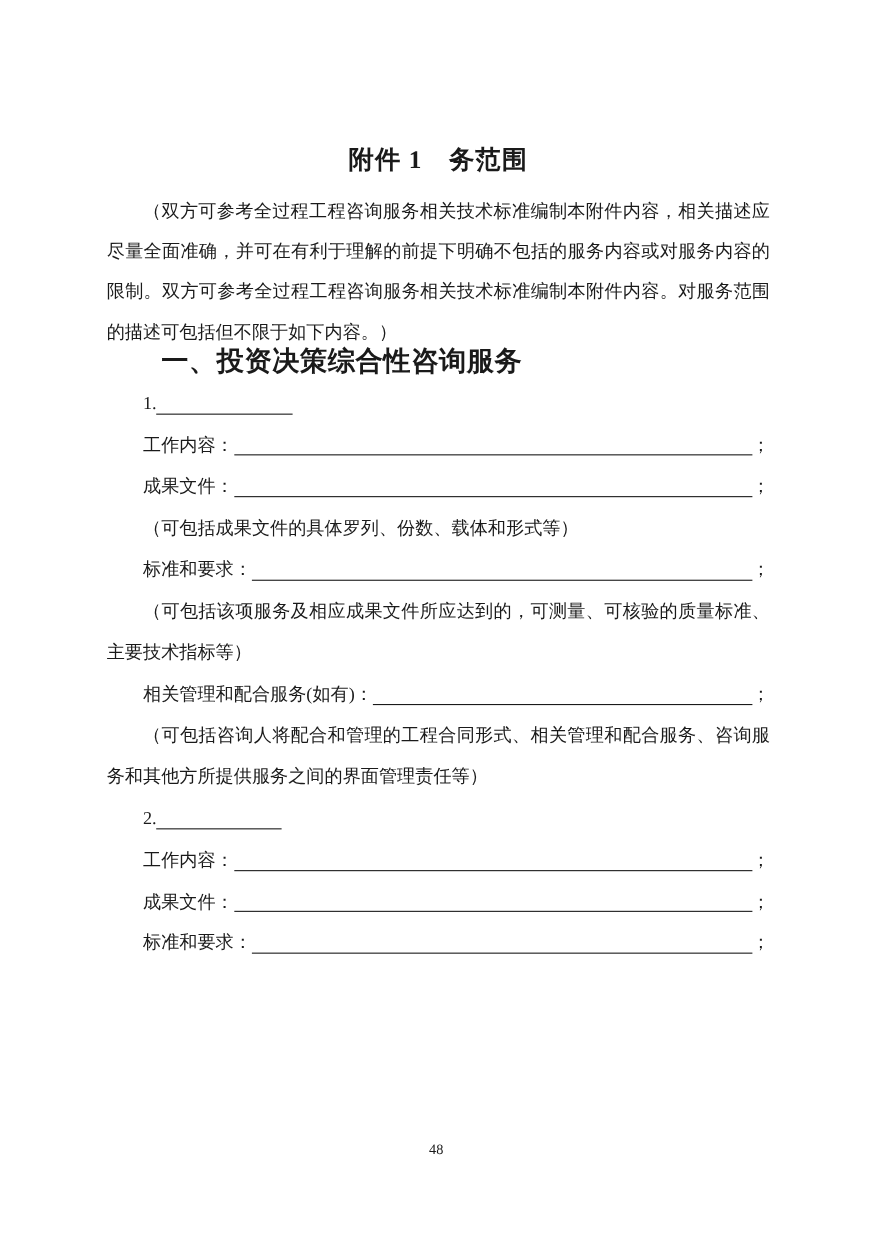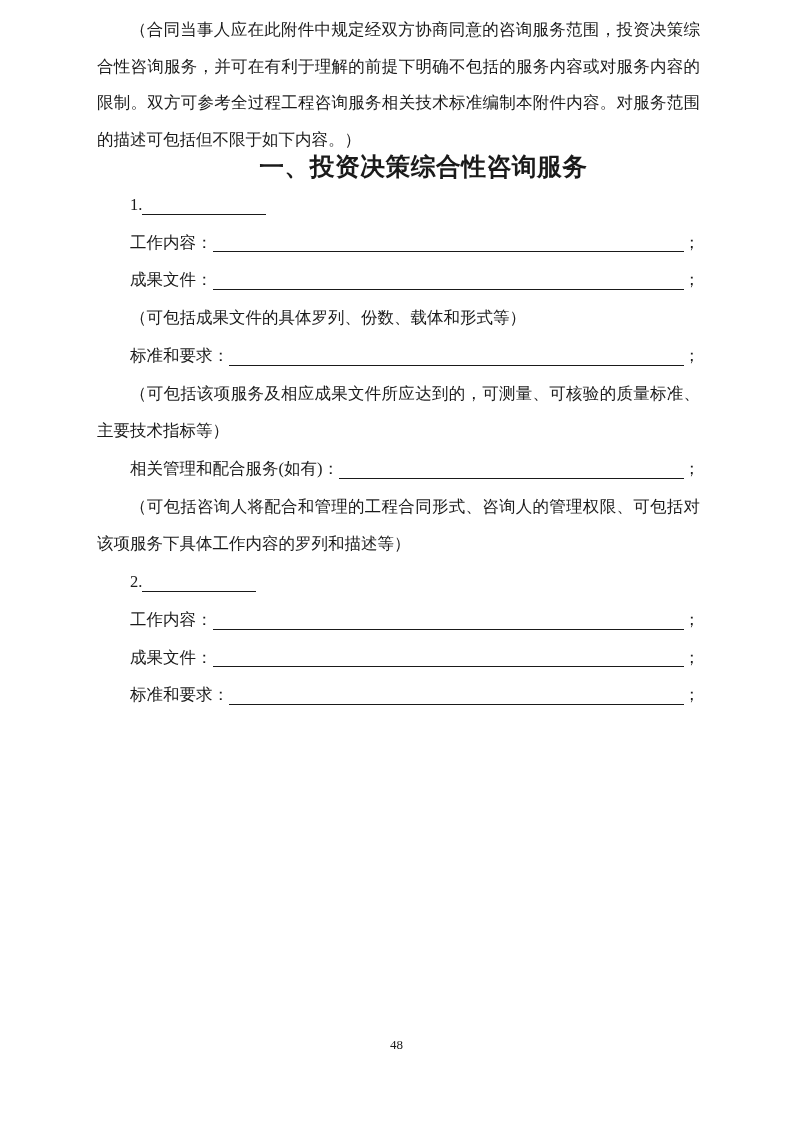--- a/index.html
+++ b/index.html
@@ -35,21 +35,20 @@
   }
   .section-heading {
     margin: -10px 0 0 0;
     padding-left: 2em;
     font-weight: 700;
     line-height: 37.7px;
     letter-spacing: 0.5px;
   }
   .line {
     line-height: 37.7px;
-    text-align: center;
   }
   .note {
     margin: 0;
     text-align: justify;
     text-indent: 2em;
   }
   .field-row {
     display: flex;
     padding-left: 2em;
     align-items: stretch;
@@ -81,22 +80,23 @@
     text-align: center;
     font-size: 13px;
     line-height: 18px;
   }
 </style>
 </head>
 <body>
 
 <div class="page">
 
+  <h1 class="doc-title">附件 1　务范围</h1>
 
-  <p class="intro">（合同当事人应在此附件中规定经双方协商同意的咨询服务范围，投资决策综合性咨询服务，并可在有利于理解的前提下明确不包括的服务内容或对服务内容的限制。双方可参考全过程工程咨询服务相关技术标准编制本附件内容。对服务范围的描述可包括但不限于如下内容。）</p>
+  <p class="intro">（双方可参考全过程工程咨询服务相关技术标准编制本附件内容，相关描述应尽量全面准确，并可在有利于理解的前提下明确不包括的服务内容或对服务内容的限制。双方可参考全过程工程咨询服务相关技术标准编制本附件内容。对服务范围的描述可包括但不限于如下内容。）</p>
 
   <h2 class="section-heading line">一、投资决策综合性咨询服务</h2>
 
   <div class="field-row num-row line">
     <span class="label">1.</span>
     <span class="blank fixed-1"></span>
   </div>
 
   <div class="field-row line">
     <span class="label">工作内容：</span>
@@ -116,21 +116,21 @@
     <span class="blank"></span>
     <span class="punct">；</span>
   </div>
   <p class="note line">（可包括该项服务及相应成果文件所应达到的，可测量、可核验的质量标准、主要技术指标等）</p>
 
   <div class="field-row line">
     <span class="label">相关管理和配合服务(如有)：</span>
     <span class="blank"></span>
     <span class="punct">；</span>
   </div>
-  <p class="note line">（可包括咨询人将配合和管理的工程合同形式、咨询人的管理权限、可包括对该项服务下具体工作内容的罗列和描述等）</p>
+  <p class="note line">（可包括咨询人将配合和管理的工程合同形式、相关管理和配合服务、咨询服务和其他方所提供服务之间的界面管理责任等）</p>
 
 
   <div class="field-row num-row line">
     <span class="label">2.</span>
     <span class="blank fixed-2"></span>
   </div>
 
   <div class="field-row line">
     <span class="label">工作内容：</span>
     <span class="blank"></span>

